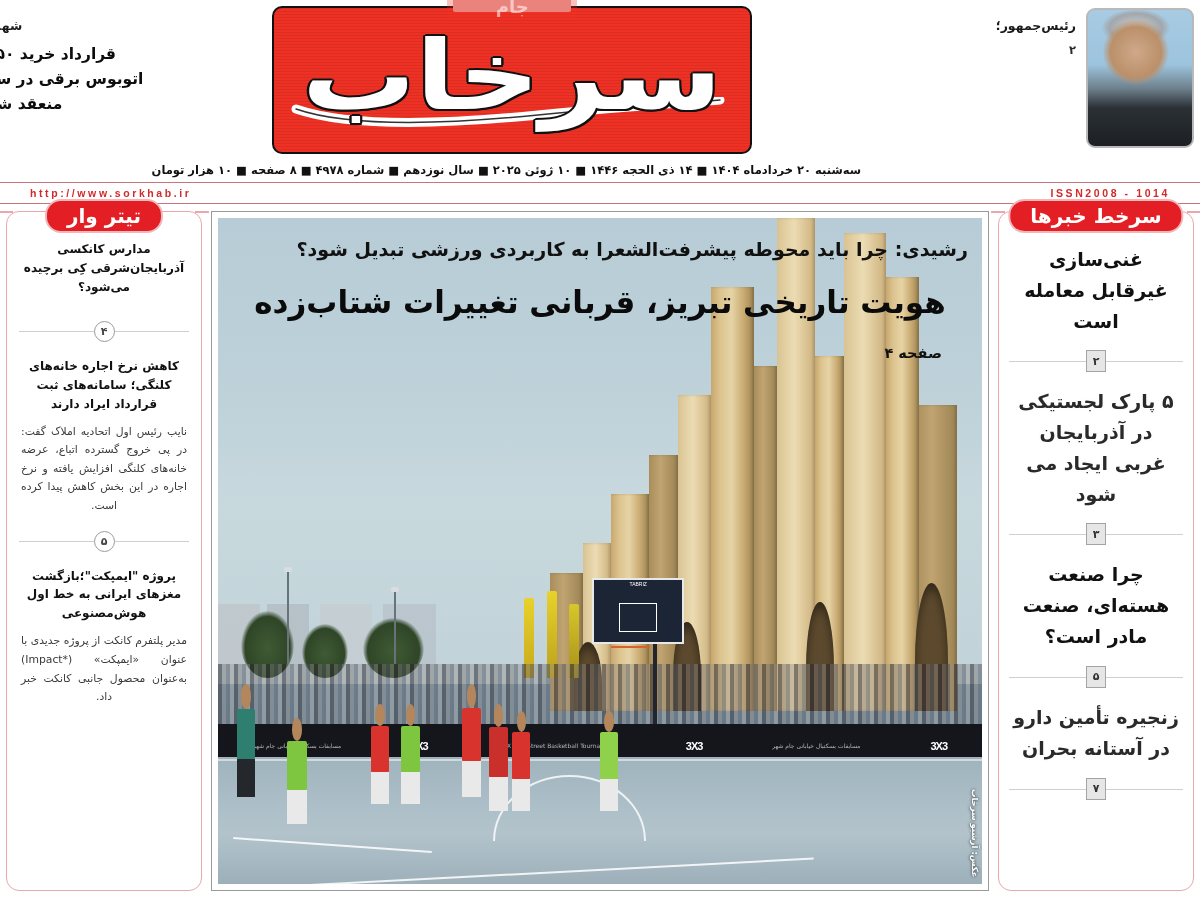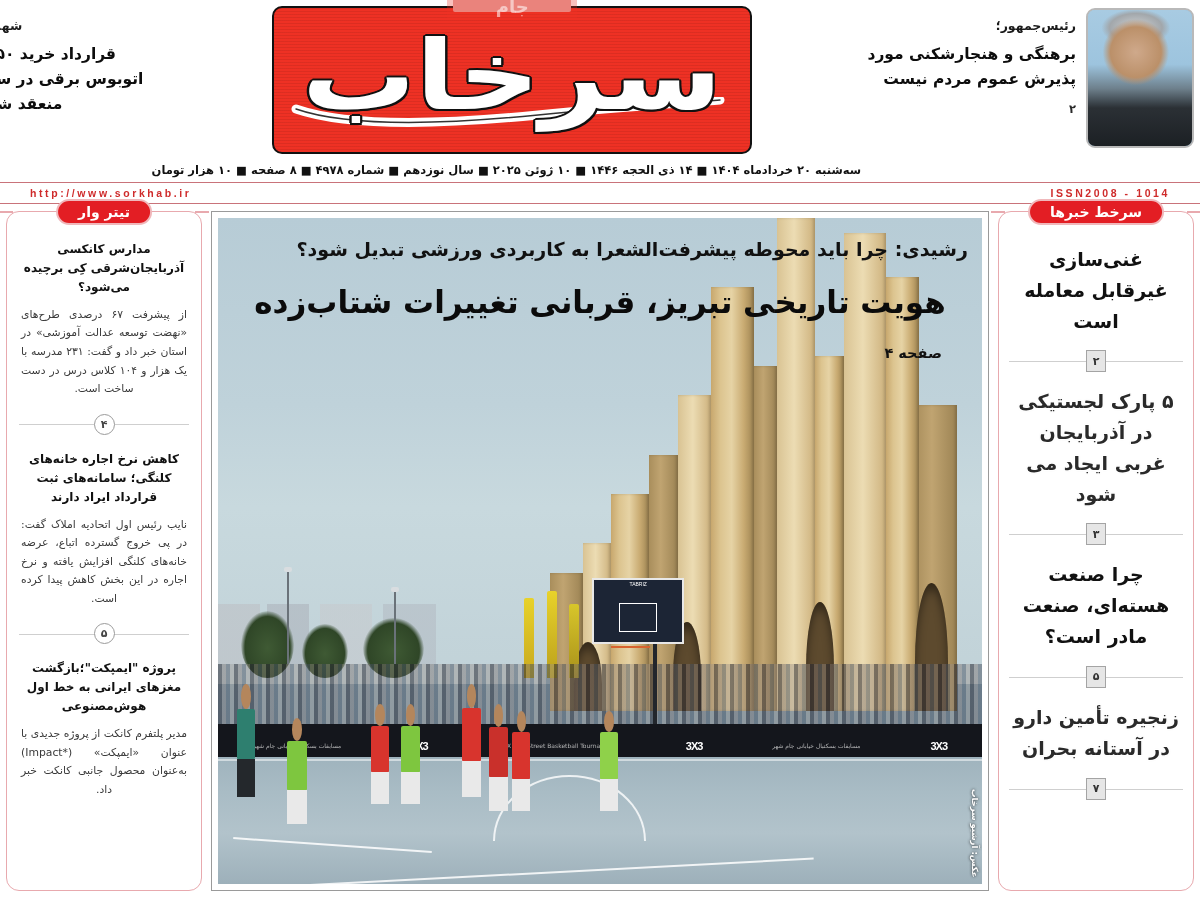--- a/index.html
+++ b/index.html
@@ -154,21 +154,21 @@
     padding:26px 10px 10px 10px;
     background:#fff;
     display:flex; flex-direction:column;
   }
   .panel-badge {
     position:absolute; top:-13px; left:50%; transform:translateX(-50%);
     background:#e31e24;
     border:2.5px solid #f0b8bb;
     border-radius:16px;
     padding:3px 20px;
-    color:#fff; font-size:14px; font-weight:700;
+    color:#fff; font-size:20px; font-weight:700;
     white-space:nowrap;
     z-index:5;
   }
   
   .badge-rule {
     position:absolute; top:-1px; height:1.5px; background:#e8a9ae; width:14px; z-index:1;
   }
   .badge-rule.l { left:-8px; } .badge-rule.r { right:-8px; }
 
   
@@ -389,21 +389,20 @@
         <svg class="logo-sweep" viewBox="0 0 440 30" preserveAspectRatio="none">
           <path d="M8 12 C 60 30, 150 28, 250 18 C 330 10, 395 6, 432 3" stroke="#ffffff" stroke-width="9" fill="none" stroke-linecap="round"></path>
           <path d="M8 12 C 60 30, 150 28, 250 18 C 330 10, 395 6, 432 3" stroke="#111111" stroke-width="1.5" fill="none" stroke-linecap="round" opacity=".85"></path>
         </svg>
       </div>
       <div class="logo-dateline">سه‌شنبه ۲۰ خردادماه ۱۴۰۴ ■ ۱۴ ذی الحجه ۱۴۴۶ ■ ۱۰ ژوئن ۲۰۲۵ ■ سال نوزدهم ■ شماره ۴۹۷۸ ■ ۸ صفحه ■ ۱۰ هزار تومان</div>
     </div>
 
     <div class="teaser right-side" style="order:0">
       <div class="teaser-kicker">رئیس‌جمهور؛</div>
-      <div class="teaser-headline">برهنگی و هنجارشکنی مورد پذیرش عموم مردم نیست</div>
       <div class="teaser-page">۲</div>
     </div>
 
     <div class="portrait-block" style="order:-1">
       <div class="portrait">
         <div class="portrait-inner p-president"></div>
       </div>
     </div>
   </div>
 
@@ -563,21 +562,20 @@
       </div>
     </div>
 
     <div class="side-panel">
       <div class="badge-rule l"></div>
       <div class="badge-rule r"></div>
       <div class="panel-badge">تیتر وار</div>
 
       <div class="news-item">
         <div class="news-title">مدارس کانکسی آذربایجان‌شرقی کِی برچیده می‌شود؟</div>
-        <div class="news-body">از پیشرفت ۶۷ درصدی طرح‌های «نهضت توسعه عدالت آموزشی» در استان خبر داد و گفت: ۲۳۱ مدرسه با یک هزار و ۱۰۴ کلاس درس در دست ساخت است.</div>
       </div>
       <div class="circle-sep">
         <div class="circle-num">۴</div>
       </div>
 
       <div class="news-item">
         <div class="news-title">کاهش نرخ اجاره خانه‌های کلنگی؛ سامانه‌های ثبت قرارداد ایراد دارند</div>
         <div class="news-body">نایب رئیس اول اتحادیه املاک گفت: در پی خروج گسترده اتباع، عرضه خانه‌های کلنگی افزایش یافته و نرخ اجاره در این بخش کاهش پیدا کرده است.</div>
       </div>
       <div class="circle-sep">

